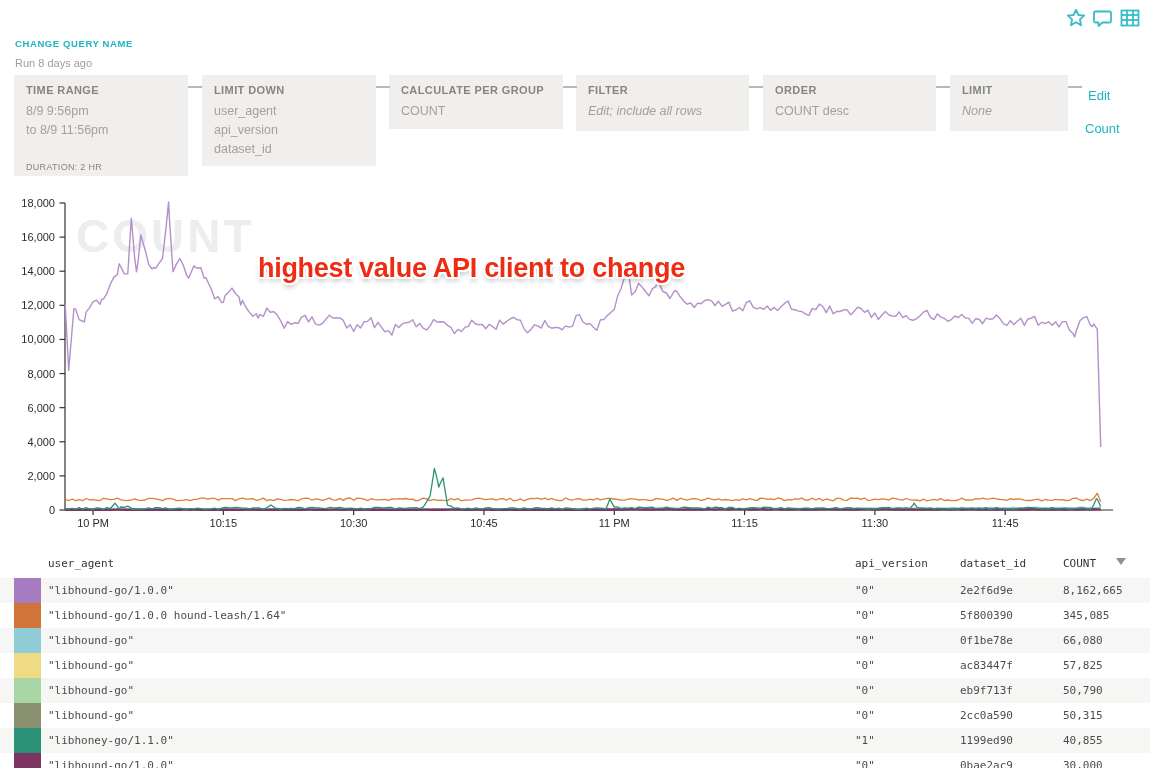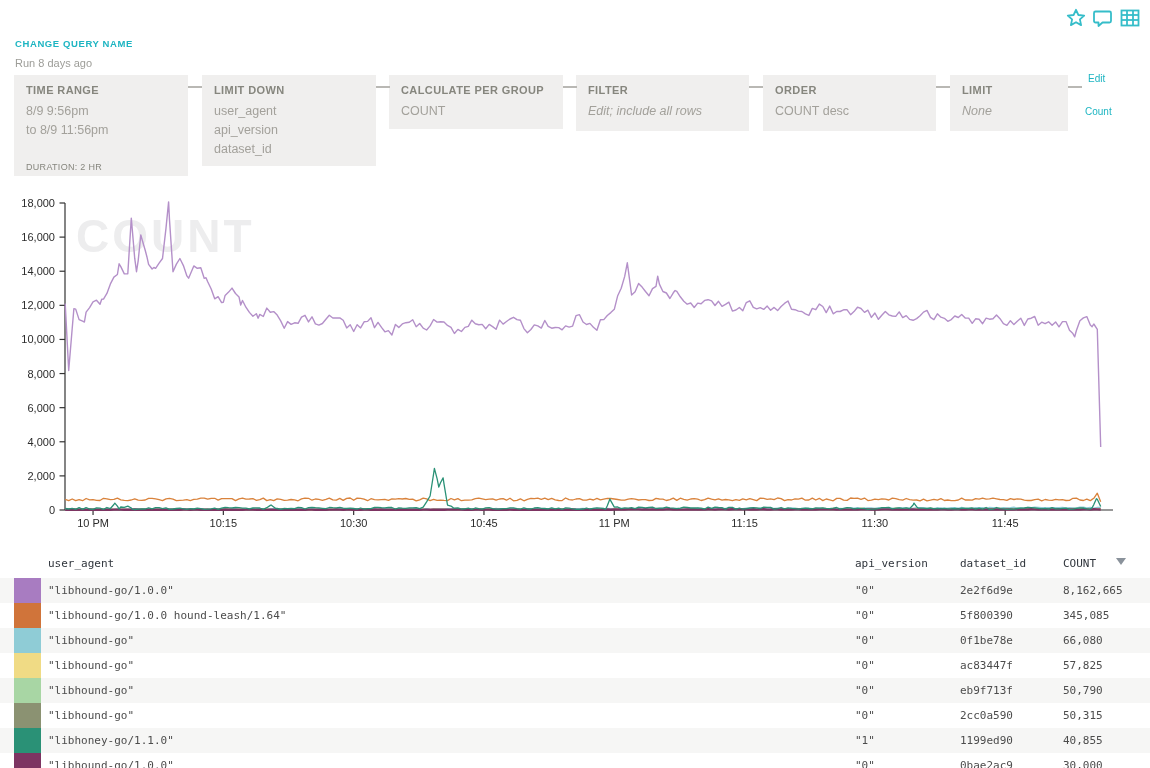--- a/index.html
+++ b/index.html
@@ -22,21 +22,21 @@
   .qbox .qline { font-size:12.5px; color:#a3a19b; line-height:19px; }
   .qbox .qline.italic { font-style:italic; }
   .qbox .qfoot { font-size:9px; font-weight:normal; color:#86867e; letter-spacing:.3px; margin-top:22px; }
   #box-time   { left:14px;  top:75px; width:174px; height:101px; }
   #box-break  { left:202px; top:75px; width:174px; height:91px; }
   #box-calc   { left:389px; top:75px; width:174px; height:54px; }
   #box-filter { left:576px; top:75px; width:173px; height:56px; }
   #box-order  { left:763px; top:75px; width:173px; height:56px; }
   #box-limit  { left:950px; top:75px; width:118px; height:56px; }
   .connector { position:absolute; top:86px; height:2px; background:#b9b8b4; width:14px; }
-  .link { position:absolute; font-size:10px; color:#1db5c2; cursor:pointer; text-decoration:none; }
+  .link { position:absolute; font-size:13px; color:#1db5c2; cursor:pointer; text-decoration:none;margin-top:15px; }
   #edit-link { left:1088px; top:73px; }
   #rerun-link { left:1085px; top:106px; }
 
   
   .chart-wrap { position:absolute; left:0; top:195px; width:1150px; height:345px; }
   .chart-wrap svg { position:absolute; left:0; top:0; }
   .annotation { position:absolute; left:258px; top:58px; font-size:27px; font-weight:bold;
     color:#ee2c13; white-space:nowrap; letter-spacing:-.3px;
     text-shadow:-2px -2px 0 #fff, 2px -2px 0 #fff, -2px 2px 0 #fff, 2px 2px 0 #fff,
       0 -2px 0 #fff, 0 2px 0 #fff, -2px 0 0 #fff, 2px 0 0 #fff, 0 4px 5px rgba(0,0,0,.3); }
@@ -169,20 +169,21 @@
         <text x="1005.1829999999999" y="332" text-anchor="middle" class="axis-label">11:45</text>
         <polyline points="65.2,314.2 68.7,314.0 72.2,313.9 75.7,313.9 79.1,313.9 82.6,314.7 86.1,314.3 89.6,314.1 93.0,314.1 96.5,314.3 100.0,314.6 103.5,314.7 106.9,314.6 110.4,314.3 113.9,314.3 117.4,313.9 120.8,314.1 124.3,314.1 127.8,314.3 131.3,314.6 134.7,314.4 138.2,314.0 141.7,314.4 145.2,314.2 148.6,314.4 152.1,314.4 155.6,314.6 159.1,314.0 162.5,313.9 166.0,314.5 169.5,314.5 173.0,313.8 176.4,314.6 179.9,314.5 183.4,314.5 186.9,314.4 190.3,314.0 193.8,314.0 197.3,314.1 200.8,314.6 204.2,314.6 207.7,314.3 211.2,314.2 214.7,314.0 218.1,314.0 221.6,314.1 225.1,313.9 228.6,314.3 232.0,313.7 235.5,314.6 239.0,314.6 242.5,314.6 245.9,314.3 249.4,313.9 252.9,314.3 256.4,314.6 259.8,313.8 263.3,314.6 266.8,314.1 270.3,314.0 273.7,314.5 277.2,314.0 280.7,314.4 284.2,314.4 287.6,314.6 291.1,313.7 294.6,313.8 298.1,314.5 301.5,314.5 305.0,314.6 308.5,314.5 312.0,314.2 315.4,314.5 318.9,314.0 322.4,314.6 325.9,314.2 329.3,314.4 332.8,314.3 336.3,313.9 339.8,314.5 343.2,313.8 346.7,314.6 350.2,314.3 353.7,314.2 357.1,314.2 360.6,314.0 364.1,314.3 367.6,313.9 371.0,314.6 374.5,314.1 378.0,314.0 381.5,314.1 384.9,314.0 388.4,314.4 391.9,313.8 395.4,314.2 398.8,314.2 402.3,314.5 405.8,314.0 409.3,313.8 412.7,313.9 416.2,313.7 419.7,314.1 423.2,314.4 426.6,313.7 430.1,314.5 433.6,314.2 437.1,314.2 440.5,314.6 444.0,314.6 447.5,313.7 451.0,314.6 454.4,313.8 457.9,314.4 461.4,314.2 464.9,313.9 468.3,314.1 471.8,314.1 475.3,314.3 478.8,314.0 482.2,314.1 485.7,314.2 489.2,313.9 492.6,313.9 496.1,313.8 499.6,313.7 503.1,314.4 506.5,313.8 510.0,314.4 513.5,314.2 517.0,314.6 520.4,314.3 523.9,314.3 527.4,313.9 530.9,313.7 534.3,314.5 537.8,314.3 541.3,314.3 544.8,314.5 548.2,314.3 551.7,314.6 555.2,314.1 558.7,314.2 562.1,314.0 565.6,314.4 569.1,314.4 572.6,313.8 576.0,314.4 579.5,314.3 583.0,314.4 586.5,314.4 589.9,314.5 593.4,313.8 596.9,313.9 600.4,314.1 603.8,313.9 607.3,314.4 610.8,313.7 614.3,313.7 617.7,314.6 621.2,314.1 624.7,313.8 628.2,314.0 631.6,314.1 635.1,314.5 638.6,314.5 642.1,314.1 645.5,314.6 649.0,313.9 652.5,313.9 656.0,313.8 659.4,314.5 662.9,313.8 666.4,314.4 669.9,313.9 673.3,313.8 676.8,314.1 680.3,314.2 683.8,314.4 687.2,314.2 690.7,314.4 694.2,314.4 697.7,314.3 701.1,314.4 704.6,314.5 708.1,313.9 711.6,314.5 715.0,314.3 718.5,314.4 722.0,314.6 725.5,314.5 728.9,313.9 732.4,314.4 735.9,314.6 739.4,313.8 742.8,313.7 746.3,314.2 749.8,313.9 753.3,314.0 756.7,314.2 760.2,314.2 763.7,314.4 767.2,313.8 770.6,314.4 774.1,314.1 777.6,313.7 781.1,314.4 784.5,314.5 788.0,314.4 791.5,314.6 795.0,314.2 798.4,313.7 801.9,314.2 805.4,314.1 808.9,314.5 812.3,314.0 815.8,314.5 819.3,314.0 822.8,313.7 826.2,313.7 829.7,314.1 833.2,313.7 836.7,313.8 840.1,314.1 843.6,314.0 847.1,313.7 850.6,314.1 854.0,314.0 857.5,314.2 861.0,314.2 864.5,313.7 867.9,314.1 871.4,313.9 874.9,314.0 878.4,313.7 881.8,314.3 885.3,314.6 888.8,314.4 892.3,314.0 895.7,313.9 899.2,314.0 902.7,314.1 906.2,314.4 909.6,314.6 913.1,314.4 916.6,313.8 920.1,314.2 923.5,313.9 927.0,314.2 930.5,313.6 933.9,314.2 937.4,313.9 940.9,313.8 944.4,313.7 947.8,313.8 951.3,314.2 954.8,313.9 958.3,313.9 961.7,314.4 965.2,314.3 968.7,313.6 972.2,313.9 975.6,314.5 979.1,313.9 982.6,314.1 986.1,314.0 989.5,314.2 993.0,314.5 996.5,314.5 1000.0,314.4 1003.4,314.5 1006.9,314.3 1010.4,314.4 1013.9,314.0 1017.3,314.2 1020.8,313.6 1024.3,314.0 1027.8,314.2 1031.2,313.7 1034.7,313.6 1038.2,314.1 1041.7,313.6 1045.1,313.9 1048.6,313.6 1052.1,314.5 1055.6,314.3 1059.0,313.7 1062.5,313.9 1066.0,313.8 1069.5,313.6 1072.9,314.0 1076.4,314.5 1079.9,313.8 1083.4,314.3 1086.8,313.8 1090.3,314.2 1093.8,314.1 1097.3,314.2 1100.7,314.1" fill="none" stroke="#a8d6a4" stroke-width="1.2" stroke-linejoin="round"></polyline>
         <polyline points="65.2,314.5 68.7,314.8 72.2,314.7 75.7,314.4 79.1,314.7 82.6,314.4 86.1,314.6 89.6,314.3 93.0,314.3 96.5,314.5 100.0,314.1 103.5,314.7 106.9,314.1 110.4,314.7 113.9,314.4 117.4,314.4 120.8,314.7 124.3,314.7 127.8,314.4 131.3,314.3 134.7,314.2 138.2,314.5 141.7,314.5 145.2,314.8 148.6,314.6 152.1,314.8 155.6,314.1 159.1,314.3 162.5,314.6 166.0,314.3 169.5,314.5 173.0,314.8 176.4,314.7 179.9,314.2 183.4,314.4 186.9,314.1 190.3,314.8 193.8,314.6 197.3,314.4 200.8,314.6 204.2,314.5 207.7,314.2 211.2,314.3 214.7,314.1 218.1,314.3 221.6,314.5 225.1,314.7 228.6,314.2 232.0,314.2 235.5,314.3 239.0,314.8 242.5,314.5 245.9,314.8 249.4,314.4 252.9,314.7 256.4,314.1 259.8,314.4 263.3,314.1 266.8,314.2 270.3,314.3 273.7,314.1 277.2,314.4 280.7,314.2 284.2,314.3 287.6,314.5 291.1,314.8 294.6,314.3 298.1,314.6 301.5,314.3 305.0,314.3 308.5,314.2 312.0,314.6 315.4,314.4 318.9,314.2 322.4,314.4 325.9,314.6 329.3,314.7 332.8,314.5 336.3,314.1 339.8,314.5 343.2,314.4 346.7,314.3 350.2,314.2 353.7,314.5 357.1,314.1 360.6,314.3 364.1,314.4 367.6,314.8 371.0,314.6 374.5,314.7 378.0,314.1 381.5,314.3 384.9,314.0 388.4,314.6 391.9,314.8 395.4,314.3 398.8,314.2 402.3,314.5 405.8,314.8 409.3,314.3 412.7,314.6 416.2,314.0 419.7,314.7 423.2,314.7 426.6,314.8 430.1,314.5 433.6,314.2 437.1,314.1 440.5,314.2 444.0,314.2 447.5,314.4 451.0,314.5 454.4,314.1 457.9,314.0 461.4,314.7 464.9,314.0 468.3,314.3 471.8,314.4 475.3,314.1 478.8,314.2 482.2,314.2 485.7,314.3 489.2,314.6 492.6,314.8 496.1,314.6 499.6,314.2 503.1,314.4 506.5,314.7 510.0,314.3 513.5,314.1 517.0,314.3 520.4,314.7 523.9,314.5 527.4,314.3 530.9,314.1 534.3,314.3 537.8,314.0 541.3,314.5 544.8,314.4 548.2,314.6 551.7,314.7 555.2,314.0 558.7,314.2 562.1,314.3 565.6,314.5 569.1,314.1 572.6,314.4 576.0,314.7 579.5,314.6 583.0,314.6 586.5,314.4 589.9,314.7 593.4,314.6 596.9,314.3 600.4,314.7 603.8,314.4 607.3,314.3 610.8,314.4 614.3,314.2 617.7,314.6 621.2,313.9 624.7,314.3 628.2,314.0 631.6,314.3 635.1,314.2 638.6,313.9 642.1,314.0 645.5,314.1 649.0,314.2 652.5,313.9 656.0,314.6 659.4,314.5 662.9,313.9 666.4,314.5 669.9,314.3 673.3,314.4 676.8,314.6 680.3,314.0 683.8,314.1 687.2,314.5 690.7,314.3 694.2,313.9 697.7,314.6 701.1,314.4 704.6,314.2 708.1,314.3 711.6,314.7 715.0,314.3 718.5,314.0 722.0,314.3 725.5,314.1 728.9,314.1 732.4,313.9 735.9,314.2 739.4,314.2 742.8,314.3 746.3,314.5 749.8,314.4 753.3,314.6 756.7,314.5 760.2,314.5 763.7,314.2 767.2,314.0 770.6,314.6 774.1,314.0 777.6,314.5 781.1,314.4 784.5,313.9 788.0,314.5 791.5,314.3 795.0,313.9 798.4,314.1 801.9,314.0 805.4,313.9 808.9,314.4 812.3,314.3 815.8,314.1 819.3,314.1 822.8,314.3 826.2,314.0 829.7,314.6 833.2,314.5 836.7,314.6 840.1,313.9 843.6,314.3 847.1,314.0 850.6,314.3 854.0,314.0 857.5,314.1 861.0,314.5 864.5,314.6 867.9,314.4 871.4,314.1 874.9,314.5 878.4,314.1 881.8,314.0 885.3,314.0 888.8,314.1 892.3,314.0 895.7,314.2 899.2,314.6 902.7,314.6 906.2,313.9 909.6,314.2 913.1,314.2 916.6,314.1 920.1,314.1 923.5,314.0 927.0,314.1 930.5,314.0 933.9,314.3 937.4,314.3 940.9,314.0 944.4,314.4 947.8,314.5 951.3,313.9 954.8,314.2 958.3,314.5 961.7,314.1 965.2,314.3 968.7,314.4 972.2,313.9 975.6,314.2 979.1,314.0 982.6,314.3 986.1,314.2 989.5,314.1 993.0,314.2 996.5,314.1 1000.0,314.0 1003.4,314.4 1006.9,314.4 1010.4,314.1 1013.9,314.3 1017.3,314.1 1020.8,314.2 1024.3,314.2 1027.8,314.3 1031.2,314.3 1034.7,314.2 1038.2,314.2 1041.7,314.3 1045.1,313.9 1048.6,313.8 1052.1,313.9 1055.6,314.5 1059.0,314.1 1062.5,314.0 1066.0,314.5 1069.5,314.2 1072.9,314.2 1076.4,314.5 1079.9,314.3 1083.4,314.3 1086.8,314.2 1090.3,314.5 1093.8,313.8 1097.3,314.1 1100.7,314.1" fill="none" stroke="#8b9272" stroke-width="1.2" stroke-linejoin="round"></polyline>
         <polyline points="65.2,314.5 68.7,314.5 72.2,314.0 75.7,314.4 79.1,314.3 82.6,314.6 86.1,314.3 89.6,314.9 93.0,314.0 96.5,314.4 100.0,314.4 103.5,314.3 106.9,314.7 110.4,314.2 113.9,314.5 117.4,314.3 120.8,314.3 124.3,314.3 127.8,314.9 131.3,314.2 134.7,314.4 138.2,314.8 141.7,313.9 145.2,314.6 148.6,314.0 152.1,314.2 155.6,314.2 159.1,314.2 162.5,314.6 166.0,314.1 169.5,313.9 173.0,314.2 176.4,314.6 179.9,314.1 183.4,314.6 186.9,314.7 190.3,314.7 193.8,314.3 197.3,314.2 200.8,314.1 204.2,314.1 207.7,314.6 211.2,314.0 214.7,313.9 218.1,314.5 221.6,314.1 225.1,314.2 228.6,314.3 232.0,314.8 235.5,314.2 239.0,314.0 242.5,314.2 245.9,314.6 249.4,313.9 252.9,314.0 256.4,314.6 259.8,314.8 263.3,313.8 266.8,314.1 270.3,314.6 273.7,314.8 277.2,314.2 280.7,314.3 284.2,314.3 287.6,314.0 291.1,314.1 294.6,314.5 298.1,314.3 301.5,314.1 305.0,314.6 308.5,314.6 312.0,314.8 315.4,314.0 318.9,314.4 322.4,314.0 325.9,314.5 329.3,314.6 332.8,314.0 336.3,314.5 339.8,314.4 343.2,314.4 346.7,314.1 350.2,314.4 353.7,314.4 357.1,314.7 360.6,314.1 364.1,313.9 367.6,314.4 371.0,314.3 374.5,314.4 378.0,313.9 381.5,314.7 384.9,314.3 388.4,314.1 391.9,313.8 395.4,314.7 398.8,314.0 402.3,314.4 405.8,313.9 409.3,314.7 412.7,314.7 416.2,314.7 419.7,314.6 423.2,314.0 426.6,314.5 430.1,314.6 433.6,314.6 437.1,314.0 440.5,314.5 444.0,313.8 447.5,314.6 451.0,314.5 454.4,314.2 457.9,314.6 461.4,314.3 464.9,314.4 468.3,314.3 471.8,314.7 475.3,314.1 478.8,314.2 482.2,314.4 485.7,314.2 489.2,313.9 492.6,314.6 496.1,314.6 499.6,314.5 503.1,314.1 506.5,314.0 510.0,314.4 513.5,314.3 517.0,313.8 520.4,314.5 523.9,314.1 527.4,313.7 530.9,314.3 534.3,313.8 537.8,313.8 541.3,314.1 544.8,313.8 548.2,314.5 551.7,313.8 555.2,314.3 558.7,313.9 562.1,313.7 565.6,313.7 569.1,313.8 572.6,314.0 576.0,314.2 579.5,313.7 583.0,314.6 586.5,313.6 589.9,314.5 593.4,314.6 596.9,314.6 600.4,314.1 603.8,314.0 607.3,313.8 610.8,314.2 614.3,313.8 617.7,314.4 621.2,314.3 624.7,314.4 628.2,314.4 631.6,314.2 635.1,313.9 638.6,314.4 642.1,313.7 645.5,314.1 649.0,313.8 652.5,313.8 656.0,313.6 659.4,314.3 662.9,313.9 666.4,313.6 669.9,313.8 673.3,313.9 676.8,314.3 680.3,313.9 683.8,314.1 687.2,314.1 690.7,313.6 694.2,314.3 697.7,314.2 701.1,314.0 704.6,313.7 708.1,313.8 711.6,314.3 715.0,314.1 718.5,314.4 722.0,313.6 725.5,314.3 728.9,313.4 732.4,314.3 735.9,313.8 739.4,313.6 742.8,314.2 746.3,314.2 749.8,314.3 753.3,314.3 756.7,313.4 760.2,314.2 763.7,314.0 767.2,314.0 770.6,313.8 774.1,314.2 777.6,313.8 781.1,313.8 784.5,314.2 788.0,313.5 791.5,313.8 795.0,313.4 798.4,313.5 801.9,314.2 805.4,313.7 808.9,313.4 812.3,314.1 815.8,313.9 819.3,313.8 822.8,313.2 826.2,314.2 829.7,313.8 833.2,313.3 836.7,313.6 840.1,313.9 843.6,314.1 847.1,314.0 850.6,314.0 854.0,313.5 857.5,314.0 861.0,313.2 864.5,313.6 867.9,313.7 871.4,313.9 874.9,313.4 878.4,314.0 881.8,313.1 885.3,313.9 888.8,313.7 892.3,313.5 895.7,313.2 899.2,313.2 902.7,314.1 906.2,313.1 909.6,313.9 913.1,313.4 916.6,313.3 920.1,313.2 923.5,313.9 927.0,314.0 930.5,313.0 933.9,313.7 937.4,313.7 940.9,313.9 944.4,313.5 947.8,313.5 951.3,313.4 954.8,313.4 958.3,313.5 961.7,313.4 965.2,313.4 968.7,313.6 972.2,313.1 975.6,313.3 979.1,313.2 982.6,313.5 986.1,313.1 989.5,313.3 993.0,313.0 996.5,313.5 1000.0,312.8 1003.4,313.7 1006.9,313.0 1010.4,313.5 1013.9,313.5 1017.3,313.2 1020.8,313.1 1024.3,313.0 1027.8,313.5 1031.2,313.0 1034.7,313.3 1038.2,312.9 1041.7,313.1 1045.1,313.1 1048.6,312.9 1052.1,313.6 1055.6,313.4 1059.0,313.4 1062.5,313.3 1066.0,313.0 1069.5,313.5 1072.9,313.1 1076.4,312.8 1079.9,312.9 1083.4,313.4 1086.8,313.5 1090.3,312.9 1093.8,313.7 1097.3,312.9 1100.7,313.1" fill="none" stroke="#f0db85" stroke-width="1.2" stroke-linejoin="round"></polyline>
         <polyline points="65.2,314.3 68.7,314.7 72.2,313.8 75.7,314.4 79.1,314.6 82.6,314.4 86.1,314.7 89.6,314.7 93.0,314.3 96.5,314.8 100.0,314.5 103.5,314.8 106.9,313.8 110.4,314.8 113.9,314.5 117.4,313.9 120.8,314.7 124.3,314.3 127.8,314.4 131.3,313.8 134.7,313.8 138.2,314.1 141.7,314.3 145.2,314.6 148.6,314.2 152.1,314.4 155.6,314.2 159.1,314.0 162.5,314.5 166.0,313.9 169.5,313.8 173.0,314.4 176.4,314.4 179.9,313.7 183.4,313.8 186.9,314.4 190.3,314.1 193.8,314.2 197.3,314.3 200.8,313.7 204.2,314.1 207.7,314.6 211.2,313.9 214.7,314.1 218.1,314.7 221.6,314.5 225.1,314.3 228.6,314.7 232.0,314.2 235.5,313.8 239.0,314.7 242.5,314.0 245.9,314.3 249.4,314.4 252.9,313.8 256.4,314.0 259.8,313.6 263.3,313.9 266.8,314.5 270.3,313.6 273.7,313.7 277.2,313.7 280.7,314.1 284.2,314.7 287.6,314.1 291.1,313.8 294.6,313.6 298.1,313.8 301.5,313.6 305.0,314.5 308.5,314.3 312.0,313.7 315.4,314.3 318.9,313.6 322.4,314.5 325.9,314.5 329.3,314.4 332.8,314.3 336.3,314.1 339.8,313.6 343.2,313.8 346.7,313.8 350.2,313.7 353.7,314.2 357.1,313.7 360.6,314.0 364.1,314.1 367.6,314.0 371.0,314.5 374.5,313.9 378.0,313.9 381.5,314.6 384.9,313.5 388.4,314.1 391.9,313.9 395.4,314.2 398.8,313.6 402.3,314.6 405.8,314.3 409.3,314.0 412.7,314.2 416.2,313.8 419.7,314.2 423.2,314.6 426.6,313.7 430.1,314.4 433.6,314.5 437.1,314.0 440.5,314.1 444.0,314.2 447.5,313.8 451.0,313.5 454.4,314.0 457.9,314.3 461.4,314.1 464.9,314.5 468.3,313.7 471.8,313.6 475.3,314.5 478.8,314.6 482.2,314.0 485.7,314.1 489.2,314.5 492.6,313.8 496.1,313.4 499.6,313.8 503.1,313.5 506.5,314.3 510.0,313.4 513.5,313.8 517.0,314.2 520.4,314.5 523.9,313.5 527.4,313.6 530.9,314.0 534.3,313.5 537.8,313.4 541.3,313.6 544.8,313.6 548.2,314.4 551.7,313.4 555.2,313.8 558.7,313.5 562.1,314.1 565.6,314.0 569.1,313.8 572.6,314.4 576.0,313.5 579.5,313.5 583.0,313.3 586.5,313.7 589.9,314.4 593.4,313.3 596.9,313.4 600.4,314.4 603.8,313.9 607.3,313.3 610.8,313.6 614.3,314.3 617.7,314.2 621.2,313.3 624.7,313.7 628.2,314.0 631.6,313.3 635.1,314.4 638.6,313.3 642.1,313.9 645.5,313.6 649.0,314.0 652.5,313.7 656.0,313.8 659.4,313.3 662.9,313.3 666.4,314.0 669.9,313.5 673.3,313.9 676.8,313.4 680.3,313.5 683.8,314.2 687.2,313.5 690.7,313.9 694.2,314.3 697.7,313.2 701.1,314.1 704.6,314.2 708.1,314.0 711.6,313.5 715.0,313.7 718.5,313.2 722.0,313.9 725.5,313.3 728.9,313.0 732.4,314.1 735.9,313.9 739.4,314.0 742.8,313.6 746.3,313.1 749.8,313.3 753.3,313.2 756.7,313.8 760.2,313.2 763.7,313.3 767.2,313.3 770.6,313.4 774.1,313.3 777.6,313.0 781.1,313.7 784.5,313.7 788.0,313.8 791.5,312.8 795.0,313.2 798.4,313.6 801.9,313.9 805.4,313.1 808.9,313.0 812.3,313.7 815.8,313.7 819.3,313.1 822.8,313.7 826.2,313.7 829.7,313.8 833.2,313.5 836.7,313.7 840.1,313.4 843.6,313.7 847.1,312.9 850.6,312.9 854.0,313.0 857.5,312.7 861.0,313.7 864.5,313.2 867.9,312.8 871.4,312.8 874.9,313.4 878.4,312.7 881.8,313.6 885.3,313.1 888.8,313.5 892.3,313.0 895.7,313.5 899.2,312.6 902.7,313.2 906.2,312.9 909.6,313.0 913.1,313.4 916.6,312.6 920.1,312.5 923.5,312.8 927.0,313.3 930.5,313.4 933.9,313.4 937.4,312.8 940.9,312.8 944.4,313.1 947.8,313.1 951.3,312.7 954.8,312.6 958.3,313.0 961.7,312.4 965.2,313.1 968.7,313.0 972.2,313.0 975.6,312.7 979.1,312.5 982.6,312.7 986.1,313.4 989.5,312.4 993.0,312.5 996.5,313.2 1000.0,313.1 1003.4,312.7 1006.9,312.8 1010.4,312.5 1013.9,312.1 1017.3,313.1 1020.8,312.5 1024.3,313.1 1027.8,312.4 1031.2,312.6 1034.7,312.1 1038.2,312.3 1041.7,312.6 1045.1,312.7 1048.6,312.7 1052.1,312.6 1055.6,312.5 1059.0,312.6 1062.5,312.4 1066.0,312.8 1069.5,312.7 1072.9,312.8 1076.4,312.8 1079.9,312.2 1083.4,312.0 1086.8,312.9 1090.3,312.4 1093.8,313.1 1097.3,312.4 1100.7,312.4" fill="none" stroke="#8fccd6" stroke-width="1.2" stroke-linejoin="round"></polyline>
         <polyline points="65.2,314.7 68.7,314.8 72.2,314.5 75.7,314.7 79.1,314.7 82.6,314.5 86.1,314.8 89.6,314.7 93.0,314.8 96.5,314.8 100.0,314.7 103.5,314.7 106.9,314.7 110.4,314.7 113.9,314.6 117.4,314.6 120.8,314.6 124.3,314.8 127.8,314.8 131.3,314.8 134.7,314.5 138.2,314.8 141.7,314.8 145.2,314.7 148.6,314.7 152.1,314.7 155.6,314.6 159.1,314.8 162.5,314.8 166.0,314.6 169.5,314.8 173.0,314.8 176.4,314.7 179.9,314.7 183.4,314.5 186.9,314.6 190.3,314.8 193.8,314.6 197.3,314.6 200.8,314.7 204.2,314.6 207.7,314.8 211.2,314.9 214.7,314.6 218.1,314.7 221.6,314.7 225.1,314.5 228.6,314.7 232.0,314.7 235.5,314.7 239.0,314.6 242.5,314.7 245.9,314.6 249.4,314.6 252.9,314.6 256.4,314.7 259.8,314.7 263.3,314.8 266.8,314.9 270.3,314.7 273.7,314.7 277.2,314.6 280.7,314.7 284.2,314.6 287.6,314.7 291.1,314.9 294.6,314.6 298.1,314.8 301.5,314.7 305.0,314.7 308.5,314.6 312.0,314.6 315.4,314.7 318.9,314.7 322.4,314.7 325.9,314.8 329.3,314.6 332.8,314.6 336.3,314.5 339.8,314.6 343.2,314.8 346.7,314.6 350.2,314.5 353.7,314.7 357.1,314.7 360.6,314.8 364.1,314.5 367.6,314.6 371.0,314.7 374.5,314.5 378.0,314.8 381.5,314.5 384.9,314.7 388.4,314.8 391.9,314.7 395.4,314.6 398.8,314.8 402.3,314.5 405.8,314.7 409.3,314.8 412.7,314.7 416.2,314.6 419.7,314.7 423.2,314.6 426.6,314.6 430.1,314.8 433.6,314.8 437.1,314.7 440.5,314.7 444.0,314.7 447.5,314.6 451.0,314.6 454.4,314.5 457.9,314.5 461.4,314.6 464.9,314.8 468.3,314.7 471.8,314.7 475.3,314.6 478.8,314.6 482.2,314.8 485.7,314.6 489.2,314.6 492.6,314.7 496.1,314.7 499.6,314.8 503.1,314.8 506.5,314.7 510.0,314.6 513.5,314.7 517.0,314.7 520.4,314.9 523.9,314.9 527.4,314.7 530.9,314.7 534.3,314.8 537.8,314.8 541.3,314.8 544.8,314.7 548.2,314.8 551.7,314.8 555.2,314.6 558.7,314.8 562.1,314.7 565.6,314.6 569.1,314.7 572.6,314.5 576.0,314.8 579.5,314.9 583.0,314.6 586.5,314.7 589.9,314.6 593.4,314.8 596.9,314.6 600.4,314.8 603.8,314.6 605.6,314.7 607.3,314.5 610.8,314.7 614.3,314.5 617.7,314.5 621.2,314.5 624.7,314.5 628.2,314.4 631.6,314.3 635.1,314.4 638.6,314.4 642.1,314.6 645.5,314.3 649.0,314.6 652.5,314.5 656.0,314.6 659.4,314.4 662.9,314.5 666.4,314.4 669.9,314.3 673.3,314.5 676.8,314.6 680.3,314.6 683.8,314.6 687.2,314.5 690.7,314.5 694.2,314.4 697.7,314.6 701.1,314.5 704.6,314.6 708.1,314.3 711.6,314.4 715.0,314.6 718.5,314.4 722.0,314.4 725.5,314.3 728.9,314.5 732.4,314.3 735.9,314.4 739.4,314.3 742.8,314.4 746.3,314.4 749.8,314.6 753.3,314.3 756.7,314.6 760.2,314.4 763.7,314.3 767.2,314.6 770.6,314.5 774.1,314.3 777.6,314.4 781.1,314.5 784.5,314.3 788.0,314.5 791.5,314.5 795.0,314.4 798.4,314.4 801.9,314.5 805.4,314.6 808.9,314.6 812.3,314.4 815.8,314.5 819.3,314.4 822.8,314.4 826.2,314.4 829.7,314.3 833.2,314.3 836.7,314.6 840.1,314.6 843.6,314.4 847.1,314.6 850.6,314.5 854.0,314.3 857.5,314.5 861.0,314.3 864.5,314.4 867.9,314.4 871.4,314.5 874.9,314.5 878.4,314.6 881.8,314.4 885.3,314.4 888.8,314.4 892.3,314.6 895.7,314.5 899.2,314.5 902.7,314.6 906.2,314.6 909.6,314.5 913.1,314.4 916.6,314.6 920.1,314.5 923.5,314.4 927.0,314.5 930.5,314.3 933.9,314.5 937.4,314.5 940.9,314.3 944.4,314.4 947.8,314.6 951.3,314.5 954.8,314.3 958.3,314.3 961.7,314.6 965.2,314.6 968.7,314.3 972.2,314.3 975.6,314.5 979.1,314.5 982.6,314.6 986.1,314.4 989.5,314.5 993.0,314.5 996.5,314.5 1000.0,314.5 1003.4,314.6 1006.9,314.4 1010.4,314.5 1013.9,314.6 1017.3,314.4 1020.8,314.5 1024.3,314.5 1027.8,314.5 1031.2,314.3 1034.7,314.4 1038.2,314.5 1041.7,314.5 1045.1,314.5 1048.6,314.5 1052.1,314.4 1055.6,314.5 1059.0,314.3 1062.5,314.6 1066.0,314.5 1069.5,314.5 1072.9,314.4 1076.4,314.5 1079.9,314.6 1083.4,314.3 1086.8,314.4 1090.3,314.6 1093.8,314.3 1097.3,314.4 1100.7,314.5" fill="none" stroke="#7d3462" stroke-width="2.4" stroke-linejoin="round"></polyline>
         <polyline points="65.2,304.4 68.7,305.6 72.2,304.0 75.7,305.6 79.1,304.6 82.6,305.7 86.1,303.5 89.6,304.8 93.0,304.6 96.5,305.4 100.0,305.5 103.5,303.3 106.9,303.8 110.4,304.7 113.9,304.4 117.4,303.2 120.8,304.8 124.3,305.3 127.8,305.7 131.3,305.0 134.7,303.8 138.2,305.1 141.7,305.4 145.2,305.0 148.6,303.3 152.1,303.3 155.6,303.9 159.1,304.7 162.5,305.6 166.0,303.8 169.5,303.4 173.0,304.1 176.4,305.6 179.9,305.3 183.4,305.2 186.9,304.6 190.3,305.6 193.8,304.4 197.3,304.1 200.8,303.2 204.2,303.1 207.7,304.2 211.2,303.3 214.7,303.3 218.1,305.1 221.6,303.6 225.1,303.7 228.6,303.6 232.0,303.6 235.5,305.6 239.0,303.8 242.5,303.1 245.9,304.2 249.4,304.0 252.9,303.6 256.4,305.3 259.8,304.6 263.3,303.1 266.8,305.6 270.3,304.6 273.7,305.7 277.2,303.9 280.7,304.3 284.2,305.3 287.6,305.2 291.1,304.5 294.6,304.9 298.1,305.8 301.5,303.9 305.0,303.2 308.5,303.3 312.0,305.2 315.4,304.0 318.9,304.4 322.4,305.3 325.9,304.3 329.3,303.1 332.8,304.9 336.3,305.1 339.8,303.4 343.2,305.4 346.7,303.4 350.2,303.0 353.7,305.3 357.1,303.1 360.6,303.3 364.1,304.2 367.6,305.7 371.0,303.7 374.5,304.6 378.0,304.8 381.5,304.6 384.9,304.4 388.4,305.3 391.9,303.8 395.4,304.2 398.8,303.7 402.3,304.0 405.8,303.5 409.3,304.3 412.7,304.1 416.2,305.9 419.7,304.8 423.2,303.2 426.6,303.9 430.1,305.6 433.6,304.4 437.1,305.4 440.5,305.1 444.0,305.4 447.5,305.6 451.0,303.5 454.4,304.9 457.9,303.6 461.4,305.7 464.9,305.2 468.3,305.1 471.8,304.9 475.3,303.7 478.8,303.1 482.2,303.9 485.7,304.7 489.2,304.2 492.6,303.8 496.1,305.2 499.6,304.0 503.1,303.6 506.5,305.2 510.0,303.2 513.5,305.8 517.0,305.4 520.4,303.9 523.9,305.8 527.4,304.3 530.9,303.4 534.3,303.6 537.8,303.1 541.3,304.3 544.8,303.1 548.2,304.6 551.7,303.4 555.2,304.8 558.7,305.5 562.1,305.6 565.6,303.0 569.1,304.7 572.6,305.0 576.0,304.0 579.5,303.6 583.0,305.2 586.5,305.2 589.9,304.2 593.4,305.0 596.9,303.3 600.4,304.9 603.8,304.1 607.3,303.4 610.8,303.5 614.3,304.0 617.7,304.5 621.2,305.2 624.7,305.1 628.2,304.1 631.6,303.6 635.1,304.1 638.6,305.0 642.1,304.6 645.5,304.6 649.0,305.5 652.5,305.4 656.0,303.4 659.4,304.0 662.9,304.2 666.4,305.5 669.9,304.6 673.3,303.1 676.8,305.4 680.3,303.2 683.8,304.3 687.2,305.2 690.7,304.0 694.2,303.7 697.7,304.1 701.1,305.5 704.6,304.7 708.1,303.1 711.6,304.1 715.0,304.9 718.5,303.8 722.0,305.2 725.5,304.5 728.9,304.8 732.4,305.7 735.9,304.7 739.4,305.4 742.8,303.9 746.3,304.8 749.8,303.7 753.3,304.7 756.7,305.6 760.2,303.1 763.7,303.4 767.2,304.4 770.6,303.8 774.1,304.6 777.6,303.0 781.1,303.6 784.5,305.6 788.0,304.6 791.5,305.0 795.0,303.8 798.4,304.2 801.9,303.1 805.4,305.2 808.9,305.0 812.3,303.1 815.8,305.0 819.3,303.3 822.8,305.6 826.2,304.0 829.7,304.9 833.2,305.8 836.7,303.4 840.1,303.4 843.6,305.1 847.1,305.4 850.6,303.0 854.0,303.4 857.5,303.2 861.0,304.4 864.5,303.1 867.9,305.6 871.4,305.2 874.9,304.1 878.4,304.6 881.8,303.9 885.3,304.1 888.8,305.0 892.3,303.1 895.7,303.6 899.2,304.7 902.7,305.1 906.2,303.5 909.6,304.7 913.1,305.2 916.6,305.0 920.1,305.8 923.5,304.2 927.0,305.8 930.5,305.2 933.9,304.4 937.4,305.2 940.9,303.7 944.4,305.5 947.8,305.0 951.3,305.7 954.8,305.7 958.3,305.0 961.7,303.1 965.2,305.0 968.7,304.9 972.2,305.2 975.6,303.6 979.1,304.2 982.6,303.2 986.1,304.1 989.5,303.9 993.0,303.2 996.5,303.8 1000.0,304.5 1003.4,304.6 1006.9,305.4 1010.4,303.7 1013.9,304.5 1017.3,303.9 1020.8,304.1 1024.3,305.2 1027.8,305.5 1031.2,305.5 1034.7,304.6 1038.2,304.2 1041.7,305.8 1045.1,304.5 1048.6,305.1 1052.1,305.3 1055.6,304.3 1059.0,304.8 1062.5,304.7 1066.0,305.5 1069.5,305.4 1072.9,303.3 1076.4,303.1 1079.9,305.0 1083.4,305.5 1086.8,304.2 1090.3,305.7 1092.1,304.4 1093.8,303.3 1097.3,298.2 1100.7,306.8" fill="none" stroke="#d9823b" stroke-width="1.3" stroke-linejoin="round"></polyline>
         <polyline points="65.2,313.5 68.7,314.0 72.2,313.4 75.7,314.3 79.1,312.6 82.6,314.4 86.1,312.6 89.6,314.0 93.0,314.4 96.5,312.9 100.0,313.2 103.5,314.4 106.9,312.5 110.4,313.5 113.9,309.5 114.8,308.1 117.4,311.2 119.1,314.0 120.8,312.0 124.3,312.4 127.8,311.1 131.3,313.0 132.1,314.1 134.7,314.5 138.2,314.2 141.7,314.0 145.2,314.0 148.6,312.8 152.1,313.9 155.6,312.7 159.1,312.6 162.5,313.7 166.0,312.9 169.5,314.3 173.0,314.0 176.4,313.5 179.9,313.2 183.4,313.8 186.9,314.4 190.3,313.6 193.8,314.0 197.3,313.2 200.8,313.6 204.2,314.4 207.7,314.2 211.2,313.9 214.7,313.2 218.1,314.4 221.6,313.2 225.1,312.5 228.6,312.7 232.0,312.8 235.5,312.5 239.0,312.7 242.5,313.2 245.9,313.2 249.4,313.9 252.9,313.0 256.4,312.8 259.8,313.0 263.3,314.3 266.8,312.7 270.3,310.4 271.1,310.0 273.7,311.9 275.5,313.3 277.2,313.5 280.7,314.3 284.2,313.5 287.6,313.7 291.1,313.5 294.6,313.7 298.1,312.4 301.5,312.6 305.0,314.0 308.5,312.7 312.0,312.4 315.4,312.7 318.9,312.9 322.4,313.3 325.9,313.7 329.3,312.5 332.8,312.7 336.3,312.8 339.8,312.3 343.2,313.1 346.7,313.5 350.2,313.1 353.7,313.5 357.1,314.2 360.6,313.0 364.1,314.2 367.6,313.7 371.0,313.7 374.5,312.3 378.0,312.3 381.5,312.6 384.9,312.8 388.4,312.4 391.9,312.5 395.4,314.0 398.8,312.9 402.3,313.2 405.8,313.3 409.3,312.9 412.7,312.9 416.2,312.7 419.7,313.6 423.2,312.2 426.6,306.9 430.1,301.0 433.6,278.9 434.4,273.4 437.1,283.6 438.8,292.1 440.5,287.7 443.1,282.9 444.0,288.9 447.5,310.0 451.0,311.0 453.6,313.1 454.4,313.1 457.9,312.8 461.4,314.0 464.9,313.9 468.3,313.1 471.8,314.3 475.3,313.0 478.8,313.7 482.2,314.1 485.7,312.9 489.2,312.7 492.6,313.6 496.1,314.1 499.6,314.0 503.1,313.7 506.5,313.7 510.0,312.8 513.5,312.9 517.0,313.7 520.4,314.0 523.9,312.8 527.4,313.9 530.9,314.0 534.3,313.0 537.8,312.7 541.3,313.4 544.8,313.5 548.2,313.9 551.7,312.8 555.2,313.8 558.7,313.2 562.1,314.3 565.6,312.9 569.1,313.2 572.6,313.9 576.0,314.4 579.5,314.3 583.0,314.0 586.5,313.0 589.9,314.0 593.4,313.3 596.9,312.8 600.4,313.1 603.8,313.5 605.6,314.3 607.3,310.8 609.9,303.9 610.8,305.9 614.3,312.1 617.7,312.0 621.2,313.6 624.7,312.9 628.2,313.2 631.6,312.7 635.1,313.6 638.6,312.2 642.1,312.4 645.5,312.9 649.0,312.5 652.5,312.2 656.0,313.5 659.4,313.2 662.9,313.2 666.4,312.1 669.9,312.8 673.3,313.2 676.8,313.7 680.3,313.2 683.8,312.2 687.2,312.4 690.7,313.0 694.2,313.0 697.7,312.9 701.1,313.1 704.6,314.0 708.1,312.1 711.6,313.4 715.0,312.1 718.5,312.5 722.0,312.7 725.5,314.1 728.9,312.3 732.4,312.4 735.9,314.1 739.4,313.0 742.8,314.1 746.3,313.6 749.8,313.0 753.3,312.6 756.7,312.8 760.2,313.5 763.7,312.2 767.2,312.3 770.6,312.4 774.1,314.1 777.6,313.7 781.1,312.5 784.5,313.8 788.0,312.8 791.5,313.4 795.0,313.6 798.4,314.2 801.9,313.3 805.4,313.1 808.9,313.5 812.3,313.8 815.8,312.9 819.3,313.1 822.8,312.9 826.2,313.4 829.7,313.7 833.2,313.2 836.7,312.5 840.1,314.2 843.6,313.4 847.1,312.7 850.6,312.9 854.0,313.8 857.5,313.4 861.0,313.4 864.5,313.5 867.9,314.3 871.4,314.1 874.9,314.0 878.4,313.6 881.8,312.7 885.3,312.6 888.8,312.4 892.3,313.9 895.7,313.1 899.2,312.8 902.7,313.4 906.2,312.8 909.6,313.6 913.1,310.0 914.0,308.1 916.6,311.6 918.3,313.2 920.1,313.1 923.5,313.2 927.0,313.5 930.5,313.0 933.9,313.8 937.4,313.3 940.9,313.8 944.4,313.3 947.8,313.8 951.3,313.8 954.8,313.5 958.3,314.2 961.7,313.1 965.2,313.4 968.7,313.5 972.2,313.0 975.6,314.1 979.1,313.1 982.6,314.2 986.1,312.5 989.5,314.5 993.0,314.2 996.5,312.5 1000.0,313.6 1003.4,313.9 1006.9,314.4 1010.4,313.8 1013.9,314.1 1017.3,313.5 1020.8,313.2 1024.3,313.0 1027.8,312.5 1031.2,312.6 1034.7,312.9 1038.2,313.3 1041.7,313.9 1045.1,313.4 1048.6,314.2 1052.1,312.6 1055.6,313.9 1059.0,313.8 1062.5,313.3 1066.0,313.1 1069.5,314.4 1072.9,314.1 1076.4,313.3 1079.9,312.8 1083.4,313.0 1086.8,313.8 1090.3,314.1 1092.1,312.7 1093.8,309.6 1096.4,303.7 1097.3,304.3 1100.7,311.6" fill="none" stroke="#2a9176" stroke-width="1.3" stroke-linejoin="round"></polyline>
         <polyline points="65.2,108.6 68.7,175.5 72.2,133.5 73.9,113.6 75.7,114.1 79.1,124.6 82.6,126.2 84.4,127.0 86.1,117.2 89.6,112.6 93.0,106.8 96.5,105.2 100.0,109.2 101.7,104.2 103.5,104.1 106.9,98.4 110.4,88.9 113.9,82.1 117.4,79.5 119.1,68.8 120.8,71.6 124.3,78.9 127.8,78.7 131.3,23.1 134.7,63.2 136.5,76.7 138.2,65.6 140.8,39.9 141.7,43.2 145.2,55.2 146.9,61.7 148.6,69.3 152.1,74.0 153.9,72.5 155.6,73.3 159.1,68.1 162.5,63.5 166.0,33.1 168.6,6.9 169.5,24.9 173.0,76.7 176.4,69.1 179.9,63.5 183.4,70.6 186.9,80.9 188.6,83.2 190.3,79.3 193.8,70.9 197.3,73.3 200.8,72.8 204.2,83.3 206.0,82.7 207.7,86.7 211.2,94.0 214.7,103.8 218.1,101.7 221.6,107.6 223.4,107.2 225.1,100.4 228.6,97.1 232.0,93.1 235.5,98.5 239.0,101.9 240.7,110.0 242.5,105.5 245.9,112.2 249.4,117.4 252.9,121.3 256.4,118.7 258.1,123.2 259.8,119.4 263.3,121.5 266.8,113.1 270.3,117.2 273.7,116.6 277.2,120.1 280.7,125.9 284.2,133.3 287.6,126.6 291.1,129.4 294.6,127.8 298.1,128.3 301.5,122.2 305.0,120.3 308.5,126.9 312.0,121.8 315.4,128.9 318.9,130.1 322.4,128.5 325.9,124.2 329.3,120.3 332.8,123.0 336.3,123.0 339.8,122.9 343.2,125.3 346.7,132.9 350.2,129.8 353.7,136.5 357.1,129.7 360.6,132.9 364.1,126.8 367.6,126.4 371.0,122.7 374.5,132.7 378.0,127.4 381.5,132.4 384.9,136.8 388.4,135.6 391.9,140.0 395.4,129.5 398.8,132.4 402.3,128.9 405.8,127.7 409.3,127.2 412.7,124.7 416.2,131.7 419.7,128.5 423.2,133.2 426.6,135.0 430.1,130.9 433.6,124.5 437.1,127.1 440.5,126.7 444.0,127.0 447.5,130.4 451.0,132.4 454.4,138.5 457.9,134.4 461.4,136.5 464.9,132.4 468.3,131.3 471.8,125.2 475.3,128.8 478.8,129.7 482.2,129.4 485.7,133.8 489.2,129.4 492.6,131.6 496.1,134.3 499.6,125.1 503.1,129.1 506.5,126.5 510.0,124.0 513.5,122.3 517.0,124.6 520.4,125.3 523.9,133.6 527.4,137.7 530.9,134.5 534.3,129.9 537.8,130.9 541.3,133.1 544.8,125.5 548.2,131.4 551.7,133.2 555.2,132.5 558.7,132.6 562.1,134.8 565.6,130.9 569.1,132.1 572.6,131.1 576.0,120.7 579.5,119.7 583.0,127.0 586.5,129.5 589.9,128.4 593.4,132.2 596.9,135.2 600.4,124.7 603.8,124.6 607.3,120.5 610.8,117.6 614.3,114.3 617.7,100.7 621.2,93.2 624.7,81.4 627.3,67.8 628.2,74.4 631.6,100.0 635.1,96.7 638.6,88.4 640.3,90.2 642.1,92.1 645.5,96.5 649.0,100.8 652.5,93.6 656.0,91.3 657.7,81.1 659.4,89.1 662.9,96.5 666.4,98.0 669.9,103.5 673.3,97.8 675.1,95.5 676.8,96.4 680.3,101.8 683.8,106.2 687.2,109.2 690.7,108.0 694.2,112.5 697.7,108.1 701.1,108.7 704.6,105.4 708.1,104.7 711.6,105.8 715.0,110.5 718.5,106.3 722.0,111.3 725.5,109.4 728.9,107.2 732.4,116.1 735.9,115.0 739.4,112.5 742.8,115.8 746.3,107.6 749.8,105.8 753.3,112.3 756.7,113.8 760.2,112.7 763.7,114.4 767.2,111.1 770.6,115.2 774.1,112.4 777.6,115.6 781.1,111.5 784.5,108.4 788.0,106.0 791.5,114.3 795.0,114.7 798.4,116.1 801.9,116.5 805.4,118.8 808.9,120.4 812.3,113.4 815.8,114.7 819.3,109.1 822.8,111.5 826.2,117.6 829.7,111.1 833.2,118.8 836.7,116.5 840.1,116.5 843.6,114.8 847.1,114.8 850.6,119.7 854.0,116.6 857.5,112.2 861.0,113.5 864.5,117.4 867.9,115.2 871.4,122.4 874.9,118.0 878.4,124.3 881.8,120.2 885.3,116.5 888.8,119.8 892.3,121.0 895.7,121.4 899.2,116.9 902.7,122.6 906.2,120.6 909.6,124.4 913.1,125.3 916.6,123.6 920.1,120.8 923.5,117.1 927.0,115.4 930.5,122.4 933.9,124.6 937.4,118.8 940.9,122.2 944.4,123.3 947.8,126.3 951.3,124.6 954.8,121.0 958.3,122.5 961.7,119.4 965.2,123.0 968.7,123.1 972.2,128.3 975.6,123.8 979.1,124.3 982.6,128.7 986.1,123.2 989.5,124.2 993.0,123.7 996.5,120.0 1000.0,123.7 1003.4,128.7 1006.9,130.3 1010.4,125.7 1013.9,129.6 1017.3,126.2 1020.8,123.2 1024.3,130.4 1027.8,124.0 1031.2,123.2 1034.7,121.5 1038.2,130.2 1041.7,127.2 1045.1,128.7 1048.6,126.8 1052.1,130.3 1055.6,126.9 1059.0,131.8 1062.5,126.6 1066.0,126.6 1069.5,135.3 1072.9,138.6 1074.7,141.8 1076.4,135.5 1079.9,125.7 1083.4,122.9 1086.8,121.6 1090.3,130.0 1092.1,131.7 1093.8,129.0 1097.3,134.3 1100.7,251.9" fill="none" stroke="#b490c9" stroke-width="1.4" stroke-linejoin="round"></polyline>
       </svg>
+    <div class="annotation">highest value API client to change</div>
   </div>
 
   <div class="result-table">
     <div class="t-header">
       <div class="hcell c-ua">user_agent</div>
       <div class="hcell c-api">api_version</div>
       <div class="hcell c-ds">dataset_id</div>
       <div class="hcell c-ct">COUNT</div>
       <div class="sort-arrow"></div>
     </div>

